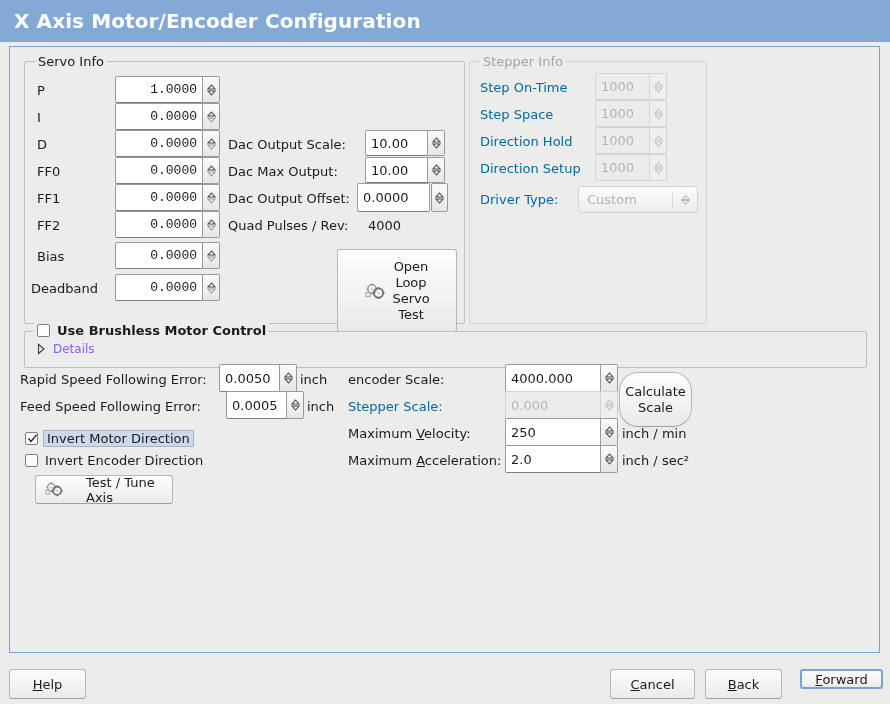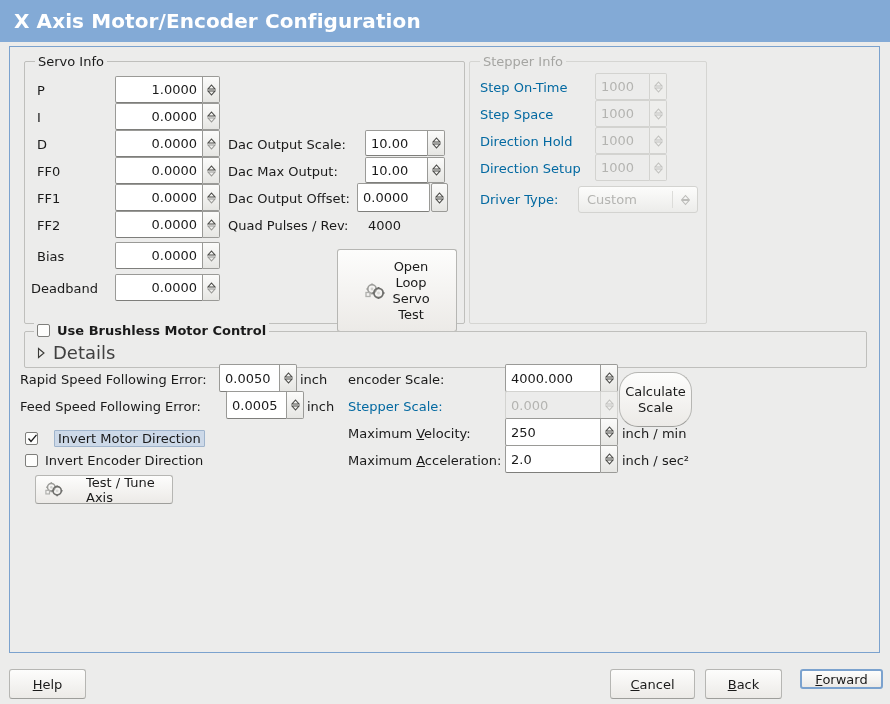--- a/index.html
+++ b/index.html
@@ -58,21 +58,21 @@
   .spin .entry {
     background: #ffffff;
     border: 1px solid #9a9a97;
     border-bottom-color: #7e7e7b;
     box-sizing: border-box;
     display: flex; align-items: center;
     padding: 0 5px;
     font-size: 13px; color: #1a1a1a;
     border-radius: 2px 0 0 2px;
   }
-  .spin .entry.num-right { justify-content: flex-end; }
+  .spin .entry.num-right { justify-content: flex-end; font-family: Liberation Mono, monospace; }
   .spin .entry.num-left { justify-content: flex-start; }
   .spin .steps {
     width: 17px;
     border: 1px solid #9a9a97;
     border-left: none;
     box-sizing: border-box;
     background: linear-gradient(#fbfbfa, #e6e6e3);
     display: flex; flex-direction: column;
     align-items: center; justify-content: center;
     border-radius: 0 2px 2px 0;
@@ -120,29 +120,29 @@
     width: 13px; height: 13px; box-sizing: border-box;
     border: 1px solid #7e7e7b; background: #fdfdfc; border-radius: 2px;
     position: relative; flex: 0 0 auto;
   }
   .check .box svg { position: absolute; left: 1px; top: 0px; }
   .check .ctext { margin-left: 7px; font-size: 13px; color: #1a1a1a; white-space: nowrap; }
   .check .ctext.focusbox {
     background: #cdd9e8;
     border: 1px solid #9fb4cc;
     padding: 0 3px;
-    margin-left: 16px;
+    margin-left: 5px;
     border-radius: 1px;
   }
   .check .ctext.bold { font-weight: bold; }
 
   
   .expander { position: absolute; display: flex; align-items: center; }
   .expander .tri { width: 12px; height: 12px; margin-right: 6px; }
-  .expander .etext { font-size: 18px; color: #404040; }
+  .expander .etext { font-size: 12px; color: #8b5cf6; }
 
   
   .gear-ico { width: 22px; height: 20px; flex: 0 0 auto; }
 
   
   .actionbar { position: absolute; left: 0; top: 655px; width: 890px; height: 49px; }
 </style>
 </head>
 <body>
 

